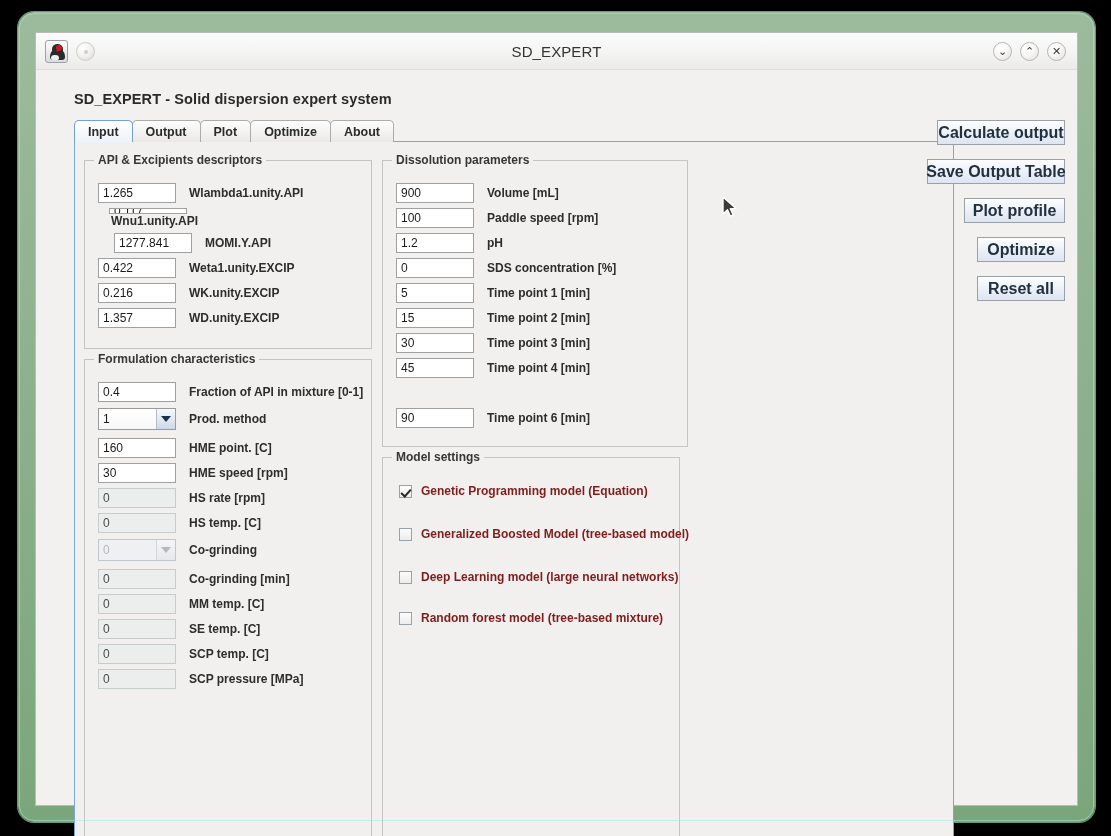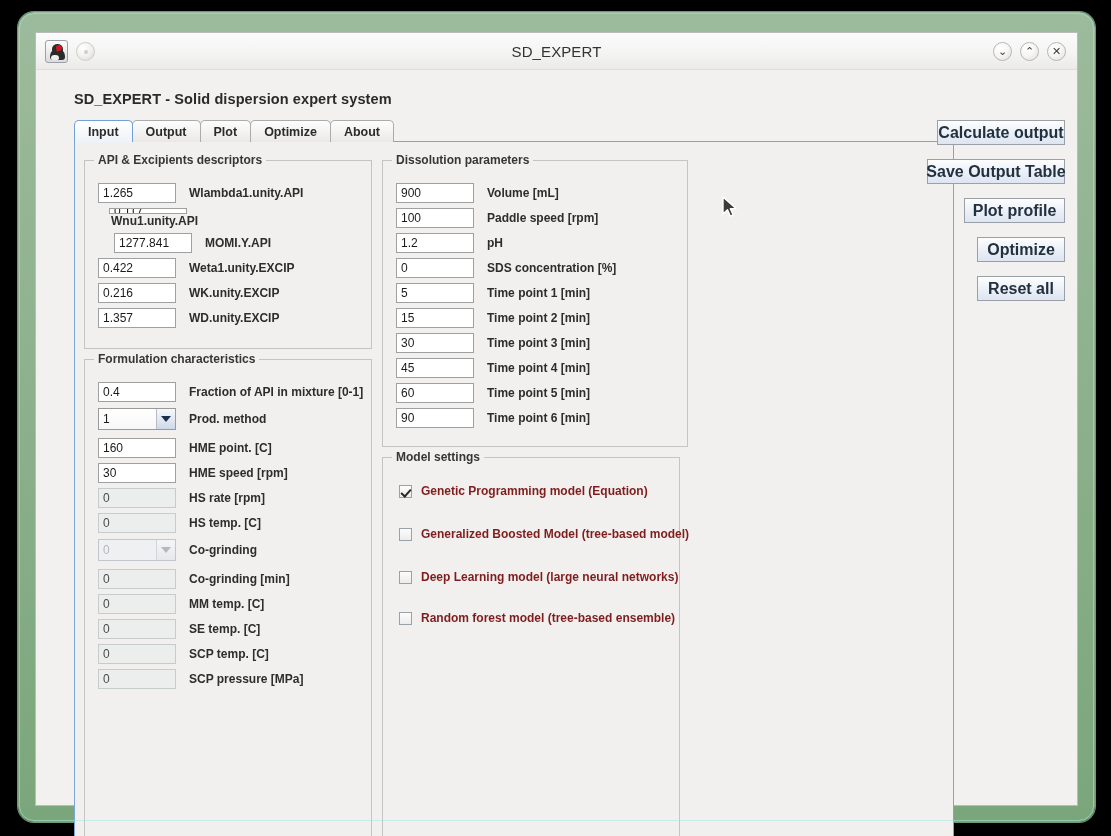--- a/index.html
+++ b/index.html
@@ -433,24 +433,20 @@
               <div class="fieldlabel">Time point 2 [min]</div>
             </div>
             <div class="row" style="left:13px; top:172px;">
               <div class="field">30</div>
               <div class="fieldlabel">Time point 3 [min]</div>
             </div>
             <div class="row" style="left:13px; top:197px;">
               <div class="field">45</div>
               <div class="fieldlabel">Time point 4 [min]</div>
             </div>
-            <div class="row" style="left:13px; top:222px;">
-              <div class="field">60</div>
-              <div class="fieldlabel">Time point 5 [min]</div>
-            </div>
             <div class="row" style="left:13px; top:247px;">
               <div class="field">90</div>
               <div class="fieldlabel">Time point 6 [min]</div>
             </div>
           </div>
 
           <div class="group" id="grp-model">
             <div class="legend">Model settings</div>
 
             <div class="chkrow" style="left:16px; top:26px;">
@@ -460,21 +456,21 @@
             <div class="chkrow" style="left:16px; top:69px;">
               <div class="chkbox"></div>
               <div class="chklabel">Generalized Boosted Model (tree-based model)</div>
             </div>
             <div class="chkrow" style="left:16px; top:112px;">
               <div class="chkbox"></div>
               <div class="chklabel">Deep Learning model (large neural networks)</div>
             </div>
             <div class="chkrow" style="left:16px; top:153px;">
               <div class="chkbox"></div>
-              <div class="chklabel">Random forest model (tree-based ensemble)</div>
+              <div class="chklabel">Random forest model (tree-based mixture)</div>
             </div>
           </div>
 
         </div>
 
         <div id="sidebuttons">
           <div class="sbtn" style="width:128px; margin-bottom:14px;">Calculate output</div>
           <div class="sbtn" style="width:138px; margin-bottom:14px;">Save Output Table</div>
           <div class="sbtn" style="width:101px; margin-bottom:14px;">Plot profile</div>
           <div class="sbtn" style="width:88px;  margin-bottom:14px;">Optimize</div>

